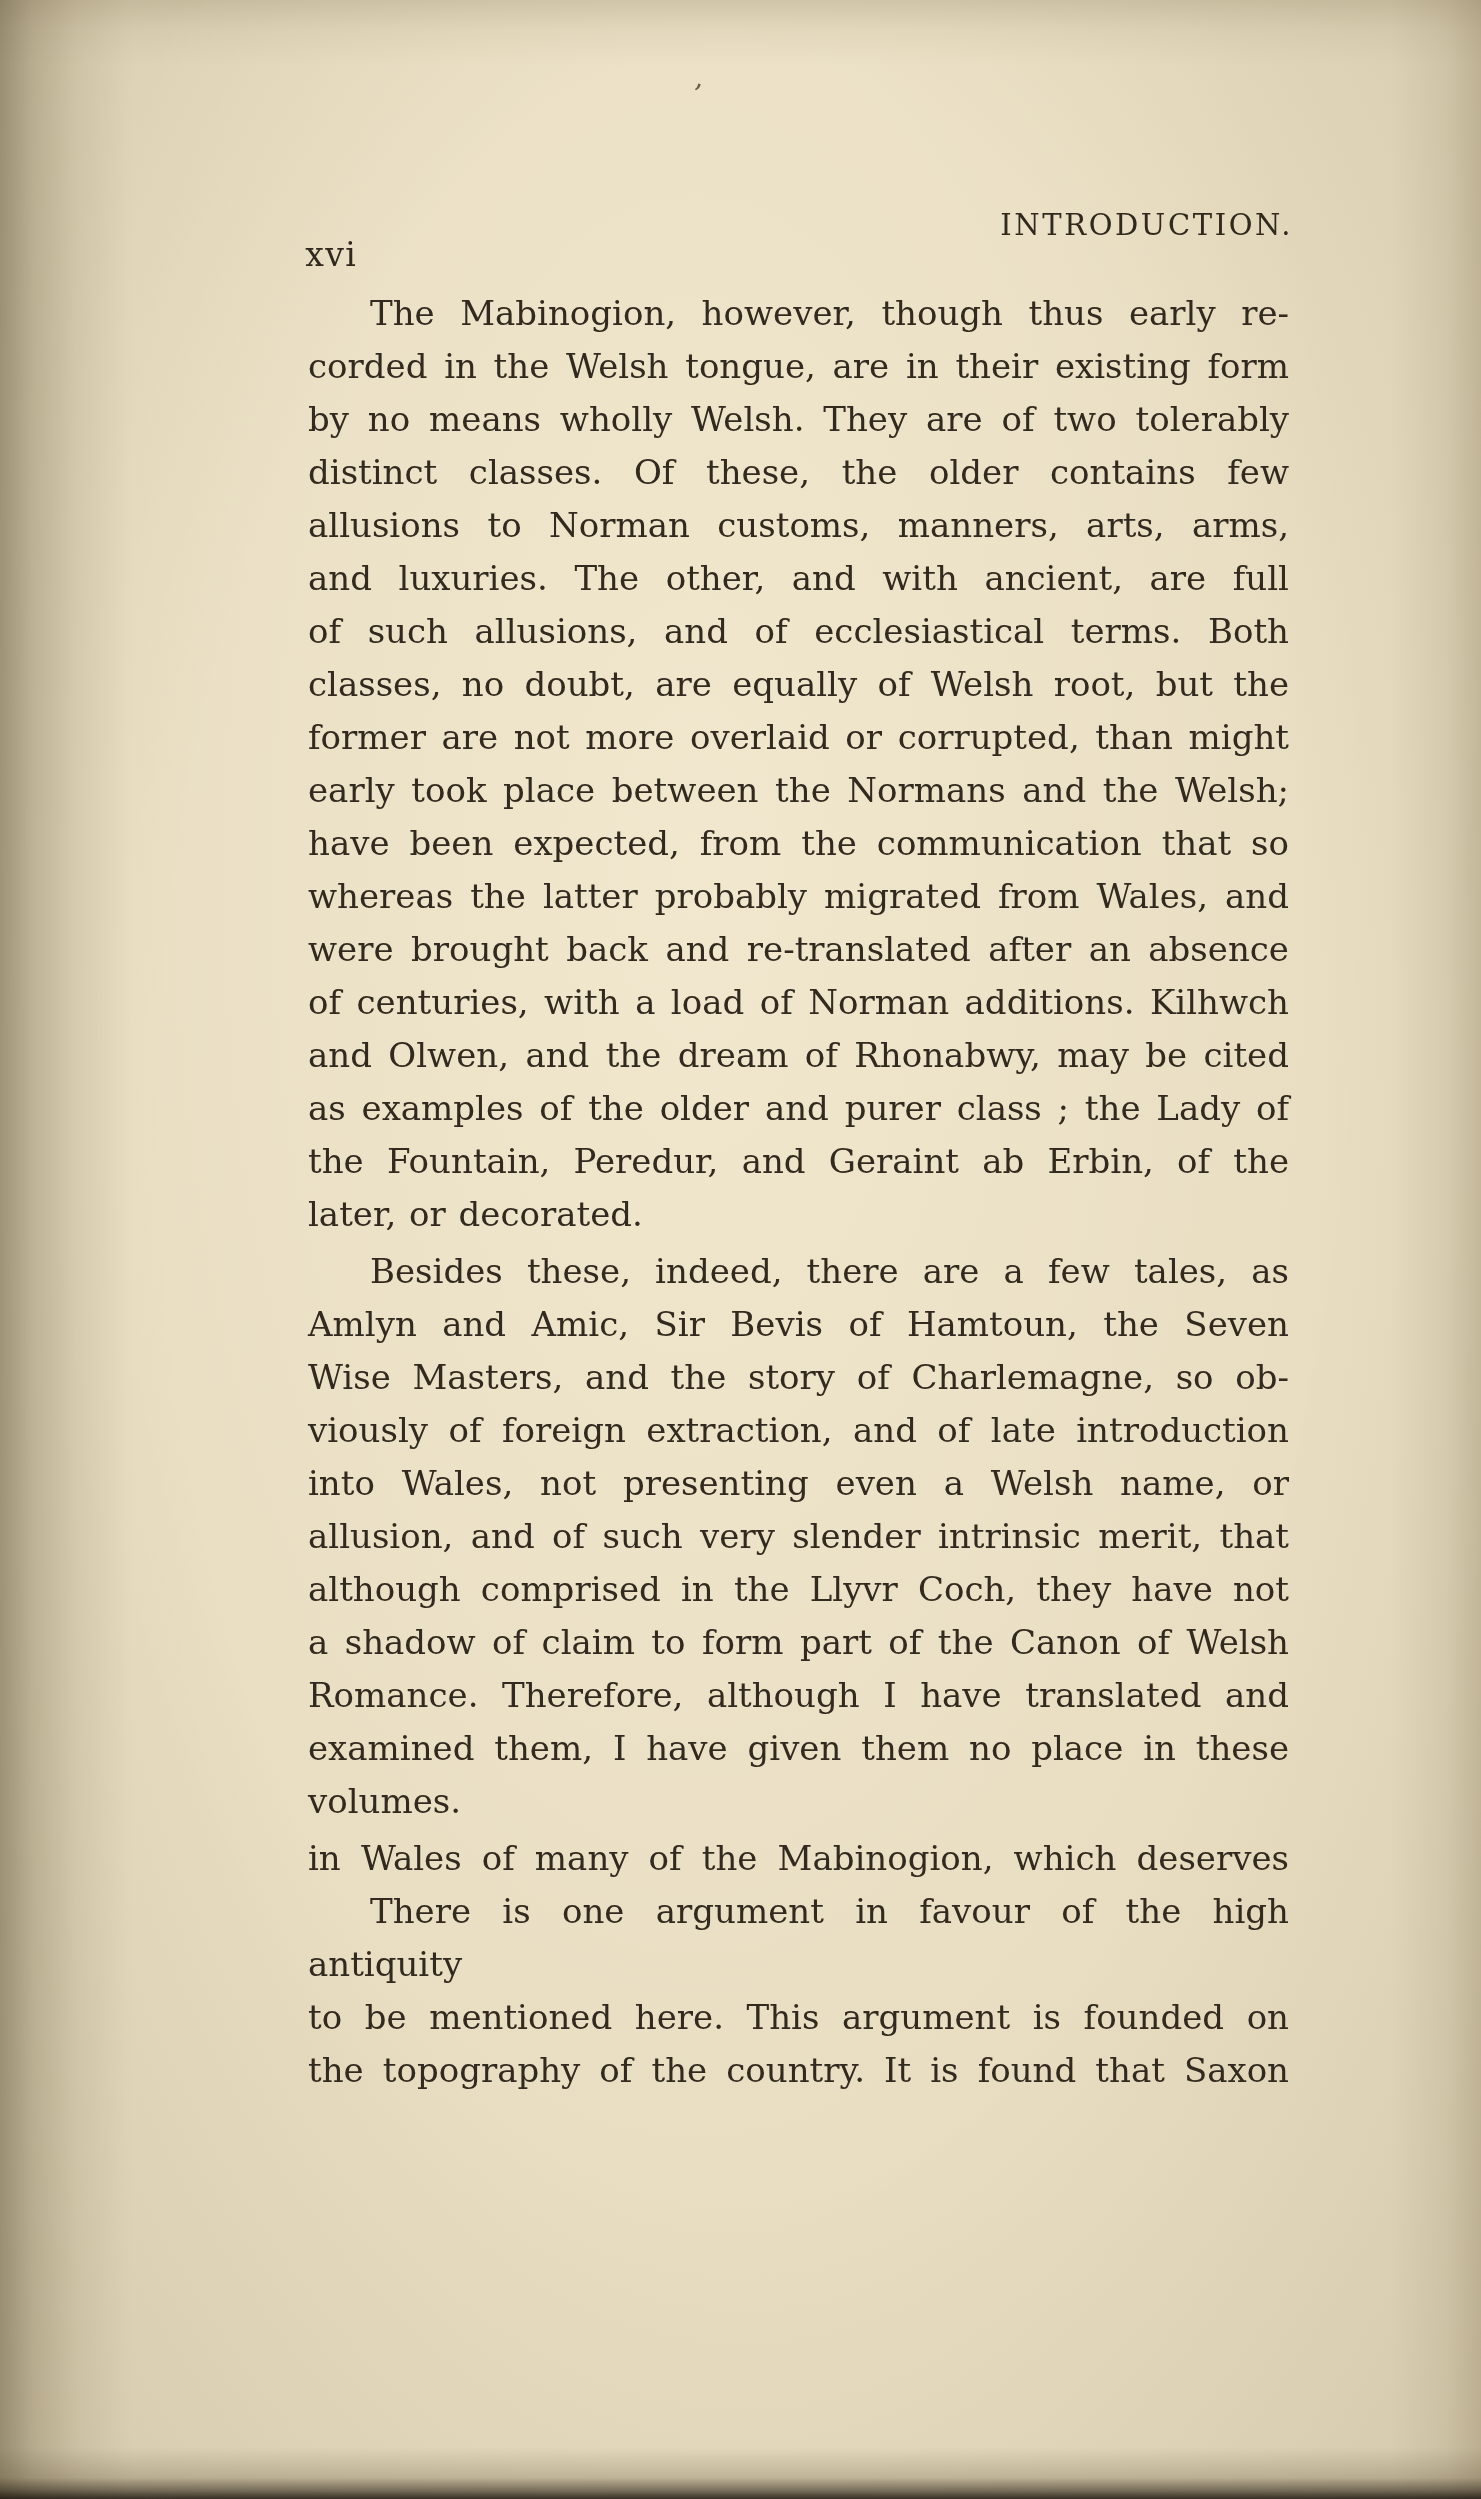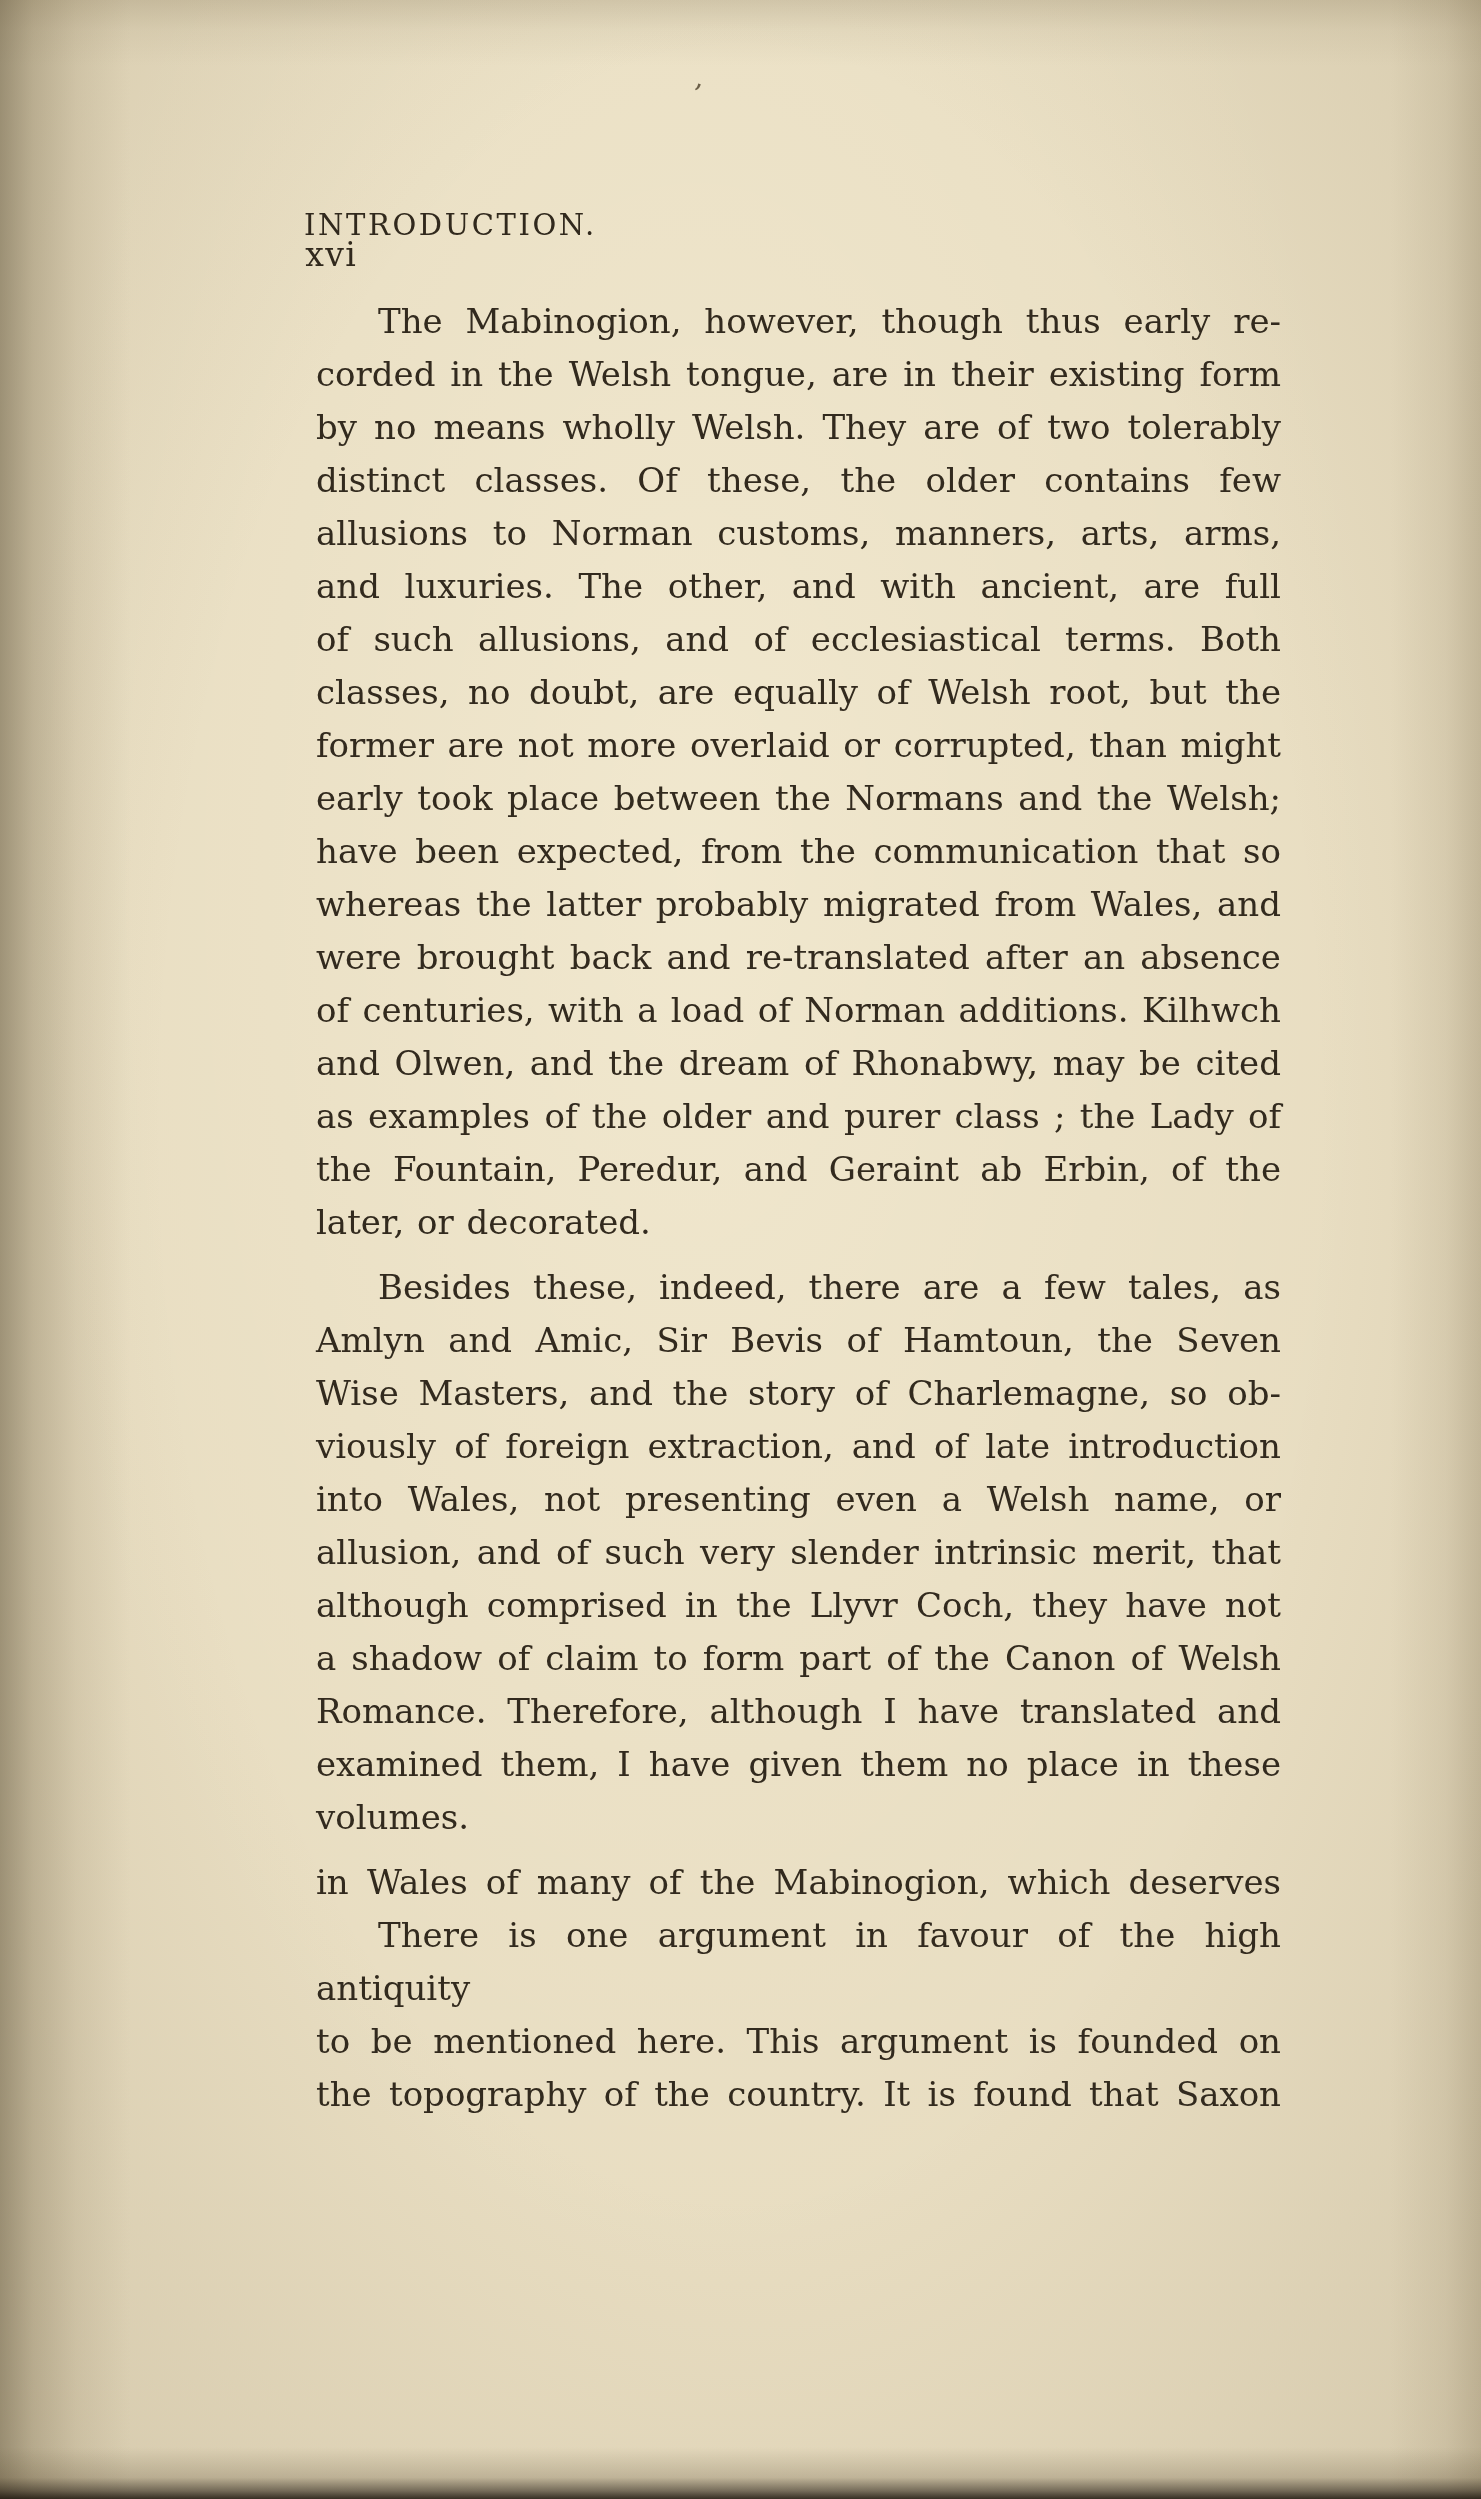--- a/index.html
+++ b/index.html
@@ -44,37 +44,37 @@
   .page-number {
     position: absolute;
     left: 1.3px;
     top: 4px;
     font-size: 33px;
     letter-spacing: 1.3px;
     margin-top: 30px;
   }
   .running-header {
     display: block;
-    text-align: left;
+    text-align: right;
     font-size: 29px;
     letter-spacing: 2.6px;
     padding-top: 6.6px;
   }
 
   .text-block {
     position: absolute;
     top: 283px;
     left: 304px;
     width: 989px;
     color: #322a1e;
     font-size: 34px;
     line-height: 53px;
     word-spacing: 2px;
   }
-  .paragraph { margin: 12px; }
+  .paragraph { margin: 4px; }
   .line {
     text-align: justify;
     text-align-last: justify;
     white-space: normal;
   }
   .line.first { text-indent: 62px; }
   .line.last { text-align-last: left; }
 
   .scan-artifact {
     position: absolute;

